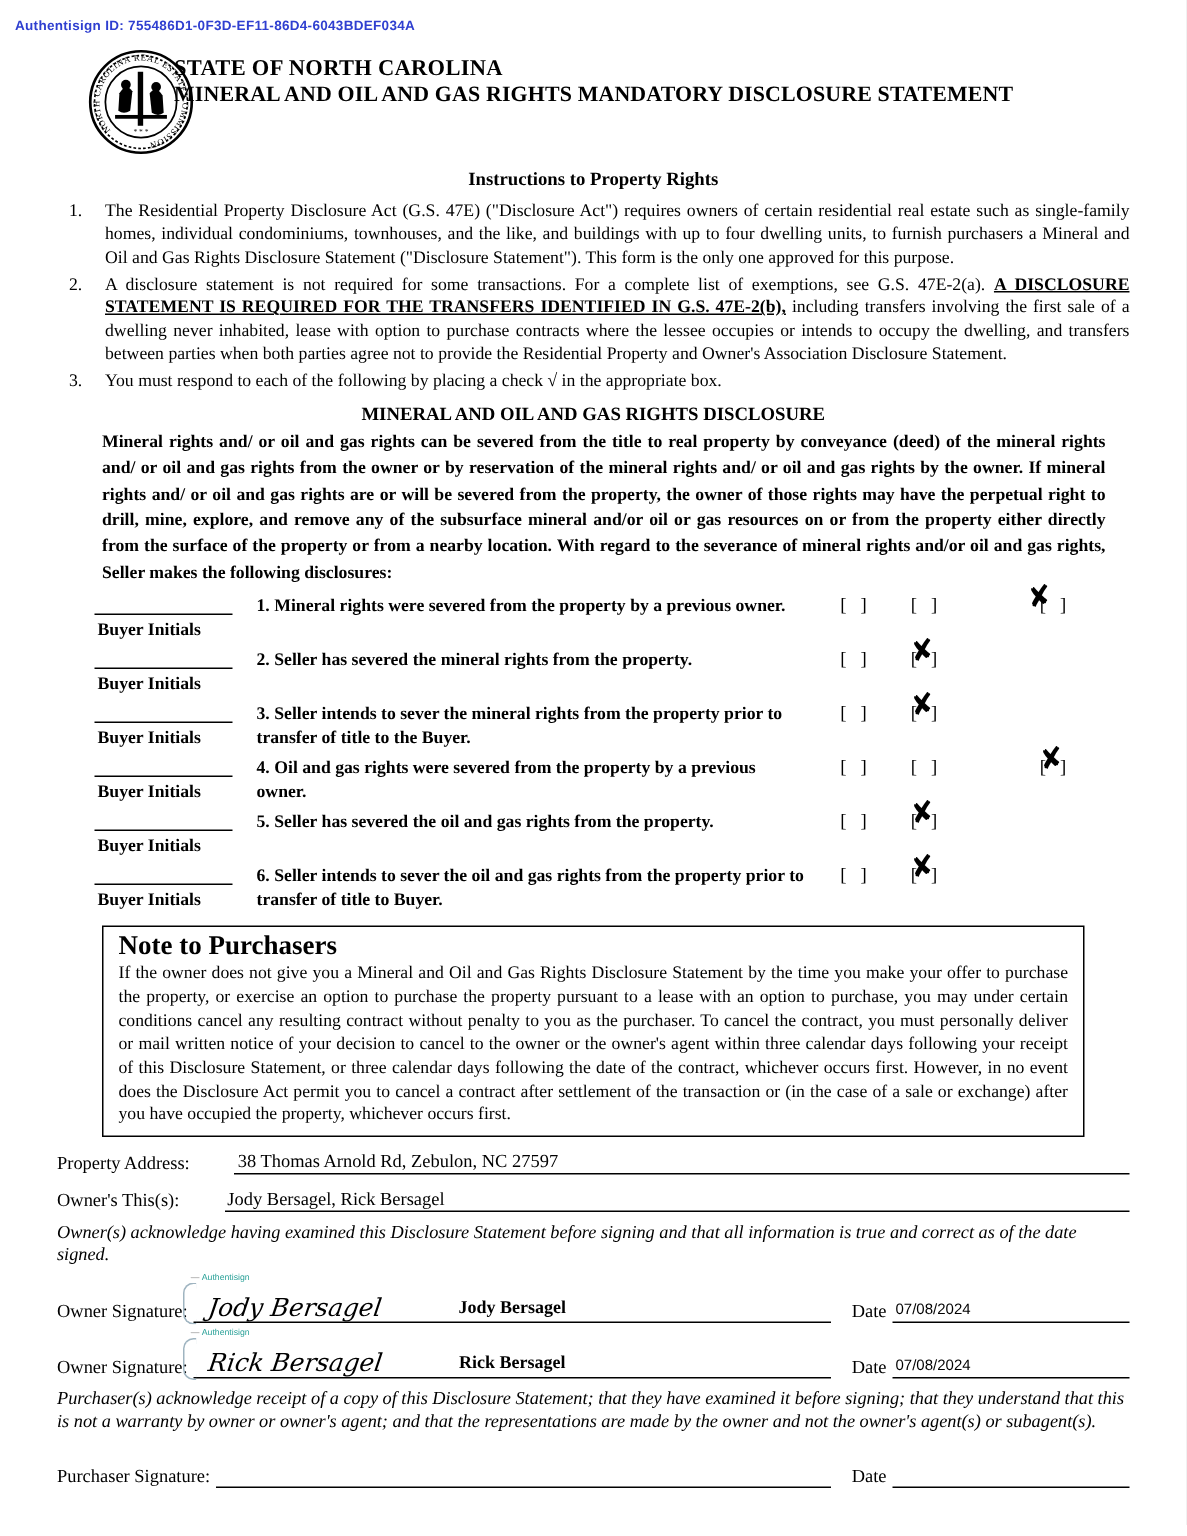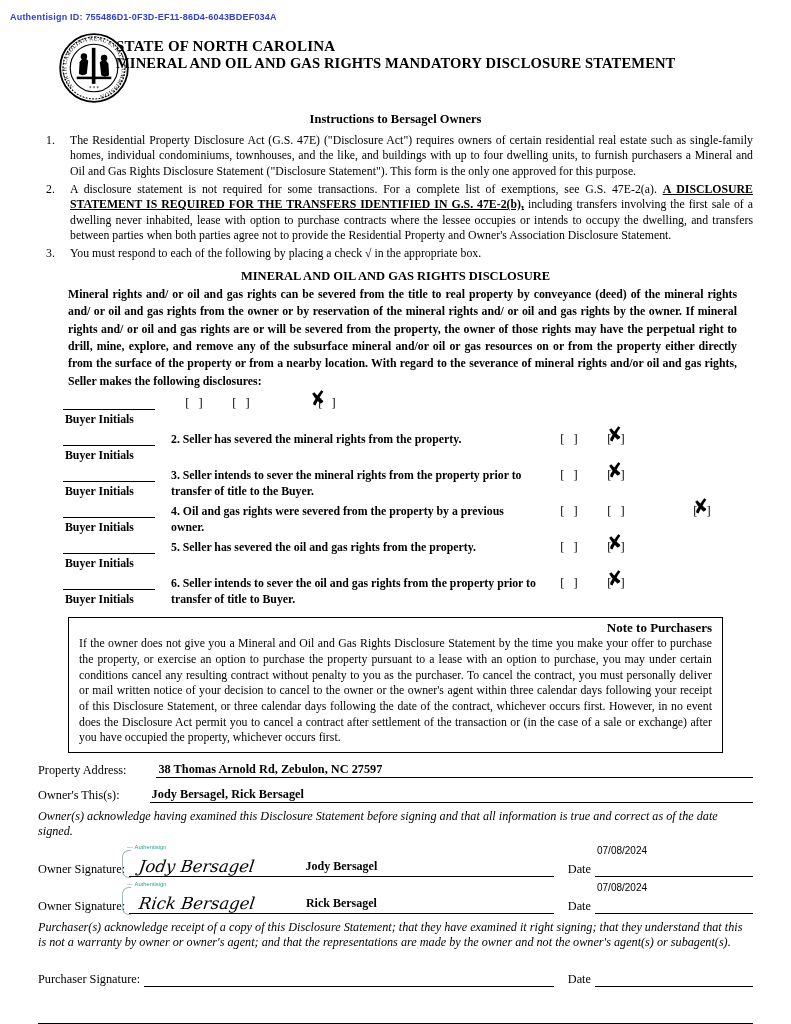--- a/index.html
+++ b/index.html
@@ -46,43 +46,43 @@
   .mark { display:none; position:absolute; left:50%; top:-9px; margin-left:-10px;
           font-family:"DejaVu Sans",sans-serif; font-weight:bold; font-size:19px;
           transform:rotate(-10deg); }
   .ans-no .cell-no .mark { display:block; }
   .ans-norep .cell-norep .mark { display:block; }
   .cell-norep .box { visibility:hidden; }
   .ans-norep .cell-norep .box { visibility:visible; }
   .row1 .cell-norep .mark { margin-left:-18px; }
   
   .note-box { border:1.6px solid #000; margin:6px 30px 8px 30px; padding:2px 10px 6px 10px; }
-  .note-title { text-align:right; font-size:13px; font-weight:bold; }
+  .note-title { text-align:left; font-size:18px; font-weight:bold; }
   .note-body { font-size:11.8px; line-height:1.33; text-align:justify; }
   
   .fline { display:flex; align-items:flex-end; margin-top:9px; font-size:12.3px;gap:25px; }
   .fline .lab { white-space:nowrap; padding-right:5px; }
-  .fline .val { flex:1; border-bottom:1.2px solid #000; font-weight:bold; padding-left:2px; }
+  .fline .val { flex:1; border-bottom:1.2px solid #000; font-weight:normal; padding-left:2px; }
   .ack { font-style:italic; font-size:12.2px; line-height:1.25; margin-top:6px; text-align:left; }
   
   .sig-row { display:flex; align-items:flex-end; margin-top:17px; font-size:12.3px; }
   .sig-row .lab { white-space:nowrap; padding-right:4px; }
   .sig-area { position:relative; flex:1; border-bottom:1.2px solid #000; height:20px; }
   .sig-script { position:absolute; left:10px; bottom:0px; font-family:"DejaVu Serif",serif;
                 font-style:italic; font-size:16.5px; transform:skewX(-8deg); white-space:nowrap; }
   .sig-curve { position:absolute; left:-7px; top:-7px; bottom:-2px; width:9px;
                border-left:1.2px solid #9fb4c0; border-top:1.2px solid #9fb4c0;
                border-bottom:1.2px solid #9fb4c0; border-radius:7px 0 0 7px; }
   .sig-stamp { position:absolute; left:-2px; top:-13px; font-family:"Liberation Sans",sans-serif;
                font-size:5.8px; color:#2aa198; white-space:nowrap; }
   .sig-stamp .dash { color:#8a8a8a; }
   .printed { position:absolute; left:0; right:0; bottom:2px; text-align:center; font-weight:bold; font-size:12px; }
   .date-lab { white-space:nowrap; padding:0 4px 0 14px; }
   .date-area { position:relative; width:158px; flex:none; border-bottom:1.2px solid #000; height:16px; }
-  .date-val { position:absolute; left:2px; bottom:20px; font-family:"Liberation Sans",sans-serif; font-size:10px; }
+  .date-val { position:absolute; left:2px; bottom:2px; font-family:"Liberation Sans",sans-serif; font-size:10px; }
 </style>
 </head>
 <body>
 
 <div class="page">
 
   <div class="auth-id">
     <span>Authentisign ID:</span>
     <span>755486D1-0F3D-EF11-86D4-6043BDEF034A</span>
   </div>
@@ -105,21 +105,21 @@
       <circle cx="64" cy="36" r="4.5" fill="#000"></circle>
       <rect x="26" y="62" width="48" height="3.5" fill="#000"></rect>
       <text x="50" y="80" text-anchor="middle" font-size="7" font-family="Liberation Serif, serif">* * *</text>
     </svg>
     <div class="titles">
       <div class="t1">STATE OF NORTH CAROLINA</div>
       <div class="t2">MINERAL AND OIL AND GAS RIGHTS MANDATORY DISCLOSURE STATEMENT</div>
     </div>
   </div>
 
-  <div class="instr-head">Instructions to Bersagel Owners</div>
+  <div class="instr-head">Instructions to Property Rights</div>
 
   <div class="item">
     <span class="num">1.</span>
     <span>The Residential Property Disclosure Act (G.S. 47E) ("Disclosure Act") requires owners of certain residential real estate such as single-family homes, individual condominiums, townhouses, and the like, and buildings with up to four dwelling units, to furnish purchasers a Mineral and Oil and Gas Rights Disclosure Statement ("Disclosure Statement"). This form is the only one approved for this purpose.</span>
   </div>
 
   <div class="item">
     <span class="num">2.</span>
     <span>A disclosure statement is not required for some transactions. For a complete list of exemptions, see G.S. 47E-2(a). </span><span class="bold-underline">A DISCLOSURE STATEMENT IS REQUIRED FOR THE TRANSFERS IDENTIFIED IN G.S. 47E-2(b),</span><span> including transfers involving the first sale of a dwelling never inhabited, lease with option to purchase contracts where the lessee occupies or intends to occupy the dwelling, and transfers between parties when both parties agree not to provide the Residential Property and Owner's Association Disclosure Statement.</span>
   </div>
@@ -131,20 +131,21 @@
 
   <div class="disc-head">MINERAL AND OIL AND GAS RIGHTS DISCLOSURE</div>
   <div class="disc-intro">Mineral rights and/ or oil and gas rights can be severed from the title to real property by conveyance (deed) of the mineral rights and/ or oil and gas rights from the owner or by reservation of the mineral rights and/ or oil and gas rights by the owner. If mineral rights and/ or oil and gas rights are or will be severed from the property, the owner of those rights may have the perpetual right to drill, mine, explore, and remove any of the subsurface mineral and/or oil or gas resources on or from the property either directly from the surface of the property or from a nearby location. With regard to the severance of mineral rights and/or oil and gas rights, Seller makes the following disclosures:</div>
 
 
   <div class="disc-row row1 ans-norep">
     <div class="col-init">
       <span class="init-line"></span>
       <span class="init-label">Buyer Initials</span>
     </div>
+    <div class="col-q">1. Mineral rights were severed from the property by a previous owner.</div>
     <div class="cell cell-yes"><span class="box">[  ]</span></div>
     <div class="cell cell-no"><span class="box">[  ]</span></div>
     <div class="cell cell-norep"><span class="box">[  ]</span><span class="mark">✘</span></div>
   </div>
 
   <div class="disc-row ans-no">
     <div class="col-init">
       <span class="init-line"></span>
       <span class="init-label">Buyer Initials</span>
     </div>
@@ -236,21 +237,21 @@
       <span class="sig-stamp"><span class="dash">—&nbsp;</span><span>Authentisign</span></span>
       <span class="sig-script">Rick Bersagel</span>
       <span class="printed">Rick  Bersagel</span>
     </span>
     <span class="date-lab">Date</span>
     <span class="date-area">
       <span class="date-val">07/08/2024</span>
     </span>
   </div>
 
-  <div class="ack">Purchaser(s) acknowledge receipt of a copy of this Disclosure Statement; that they have examined it right signing; that  they understand that this is not a warranty by owner or owner's agent; and that the representations are made by the  owner and not the owner's agent(s) or subagent(s).</div>
+  <div class="ack">Purchaser(s) acknowledge receipt of a copy of this Disclosure Statement; that they have examined it before signing; that  they understand that this is not a warranty by owner or owner's agent; and that the representations are made by the  owner and not the owner's agent(s) or subagent(s).</div>
 
   <div class="sig-row">
     <span class="lab">Purchaser Signature:</span>
     <span class="sig-area"></span>
     <span class="date-lab">Date</span>
     <span class="date-area"></span>
   </div>
 
   <div class="sig-row">
 

